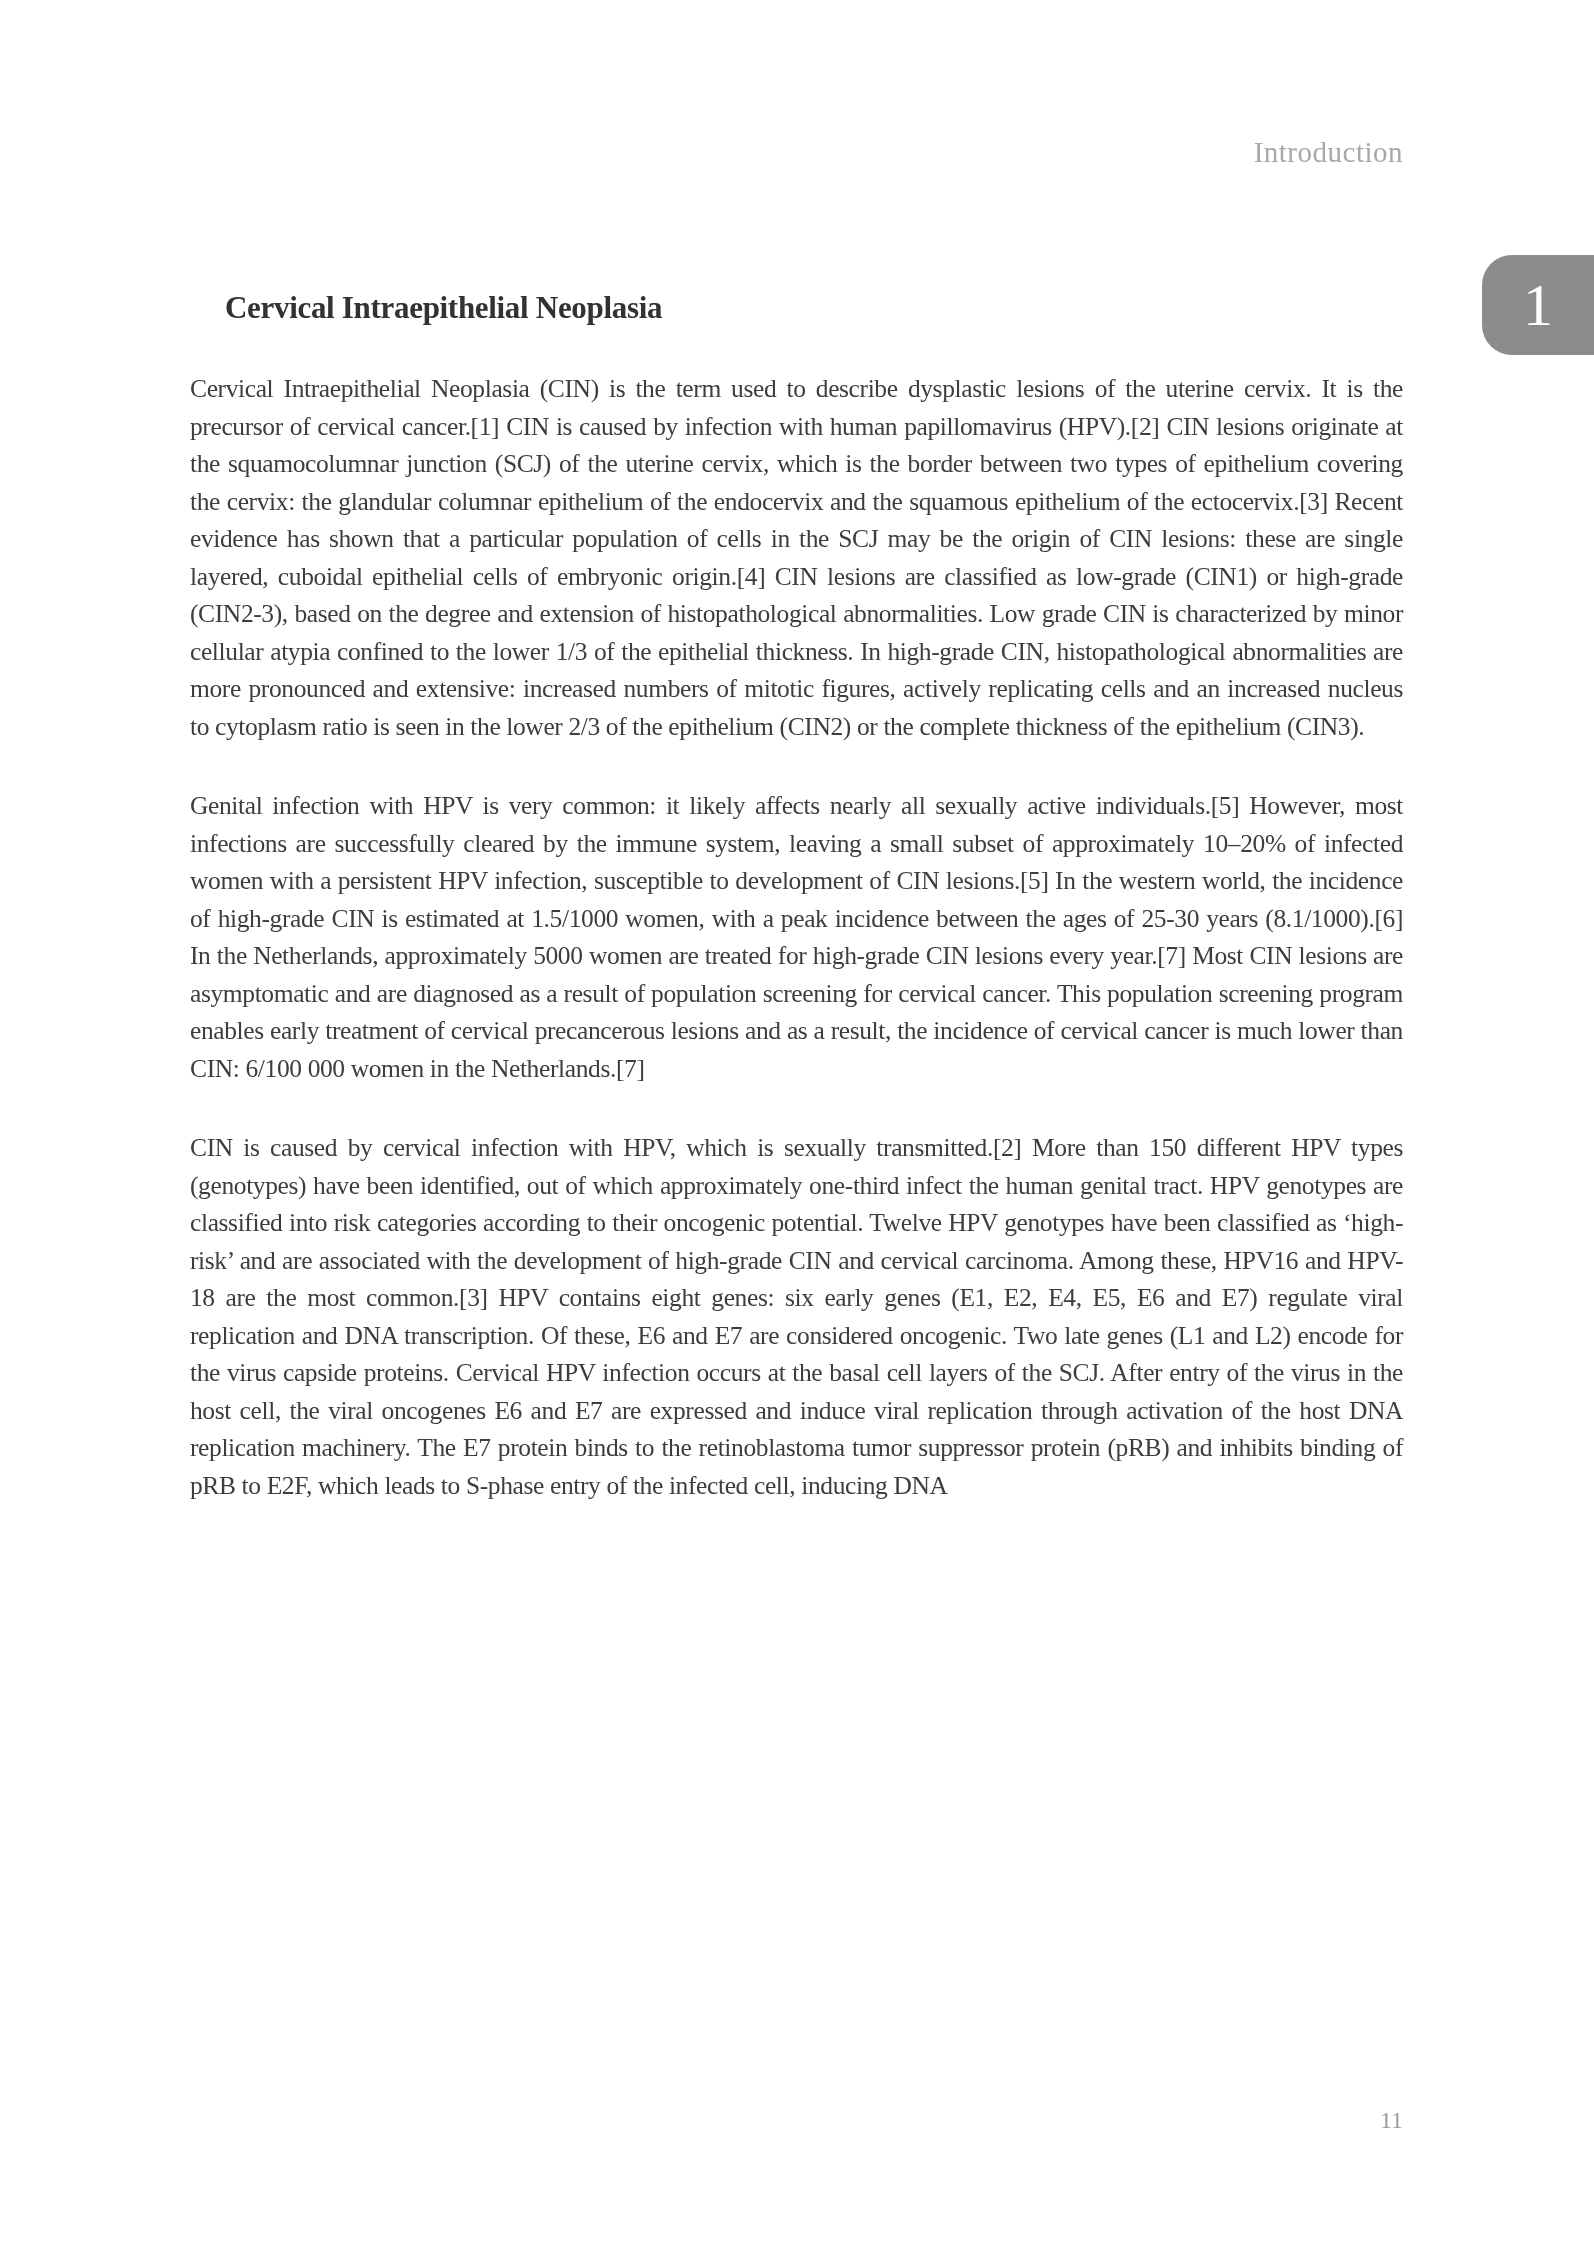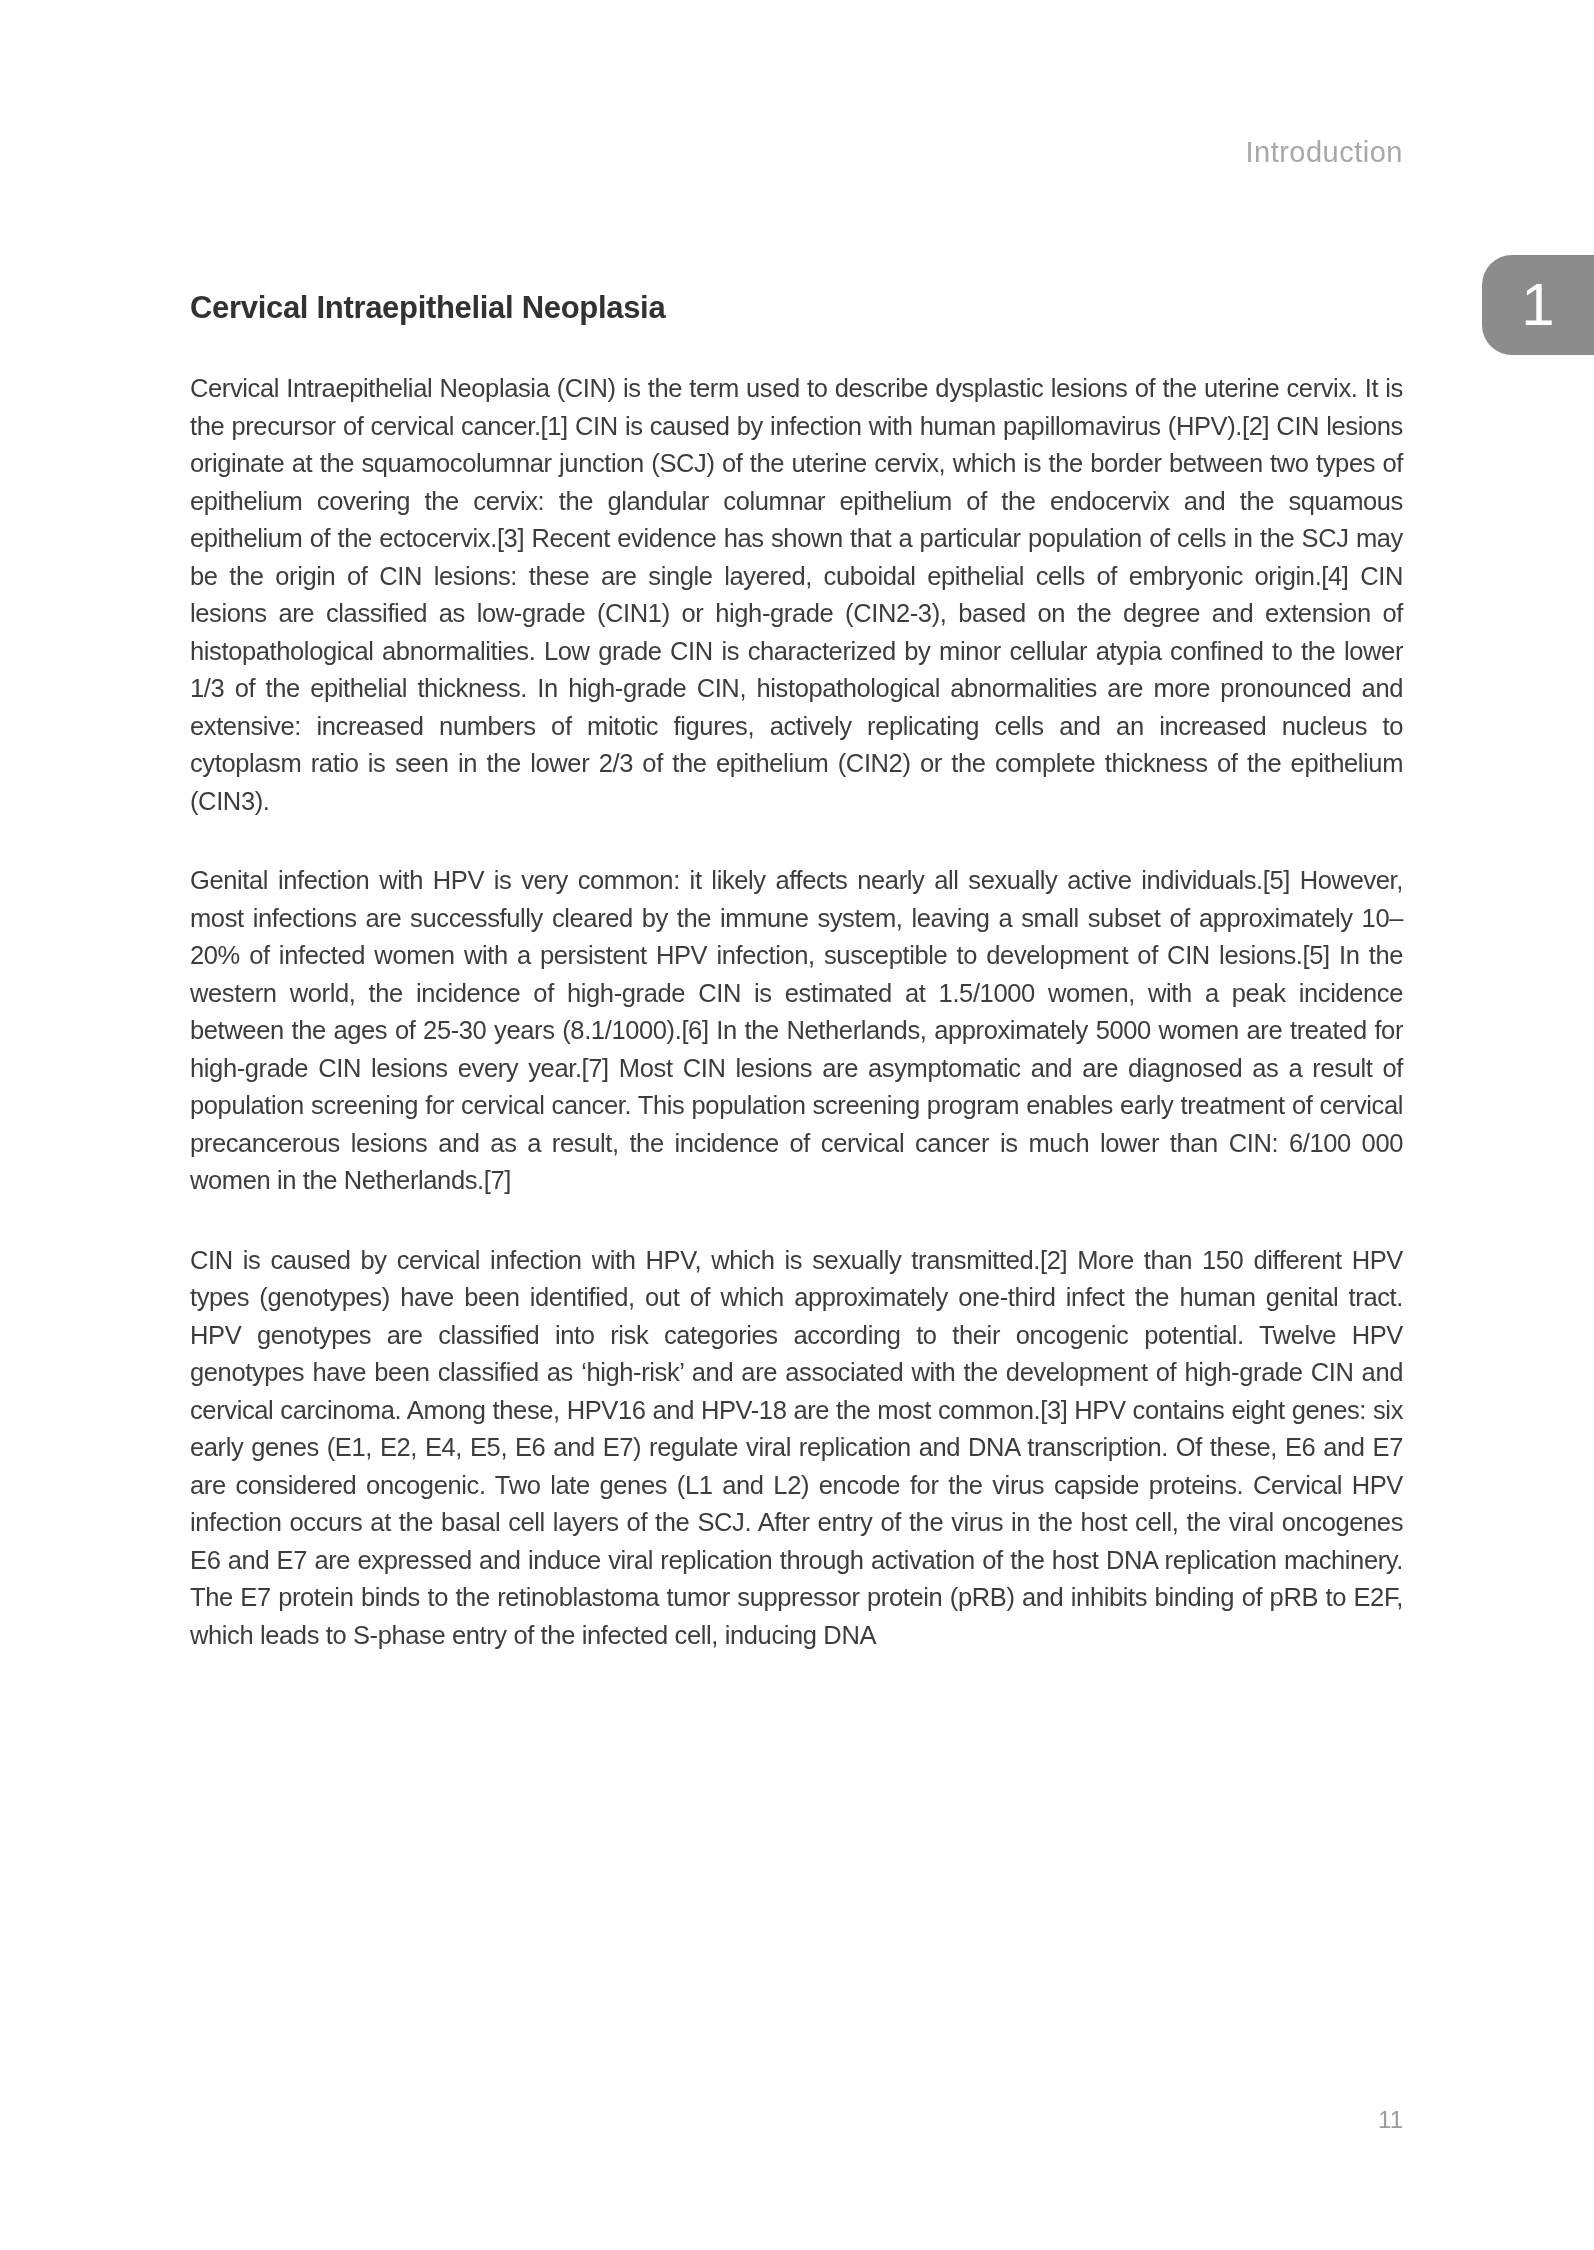--- a/index.html
+++ b/index.html
@@ -6,21 +6,21 @@
     margin: 0;
     padding: 0;
     background: #ffffff;
   }
   .page {
     position: relative;
     width: 1594px;
     height: 2250px;
     background: #ffffff;
     overflow: hidden;
-    font-family: Liberation Sans, sans-serif;
+    font-family: Liberation Serif, serif;
   }
   .running-header {
     position: absolute;
     top: 138px;
     right: 191px;
     font-size: 29px;
     line-height: 1;
     font-weight: 300;
     letter-spacing: 0.5px;
     color: #a8a8a8;
@@ -53,20 +53,21 @@
   .section-heading {
     margin: 60px 0 0 0;
     font-size: 31px;
     line-height: 40px;
     font-weight: bold;
     letter-spacing: -0.01em;
     color: #323232;
   }
   .section-heading.first {
     margin-top: 0;
+    margin-left: 35px;
   }
   .body-paragraph {
     margin: 42px 0 0 0;
     font-size: 25.5px;
     line-height: 37.5px;
     letter-spacing: -0.015em;
     text-align: justify;
     color: #3d3d3d;
   }
   .page-number {

